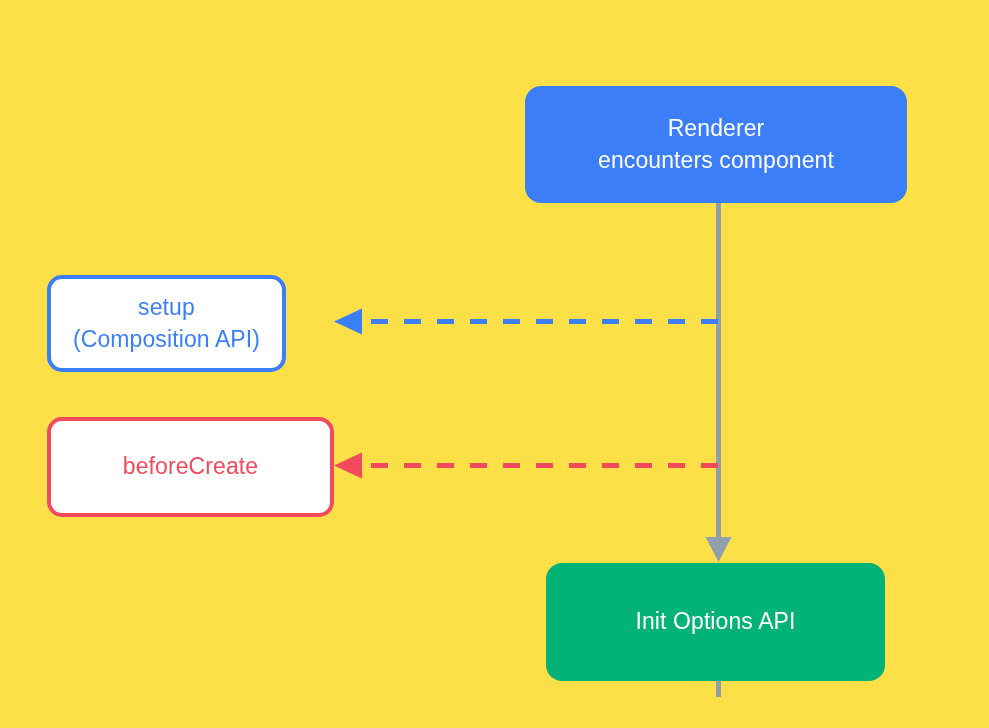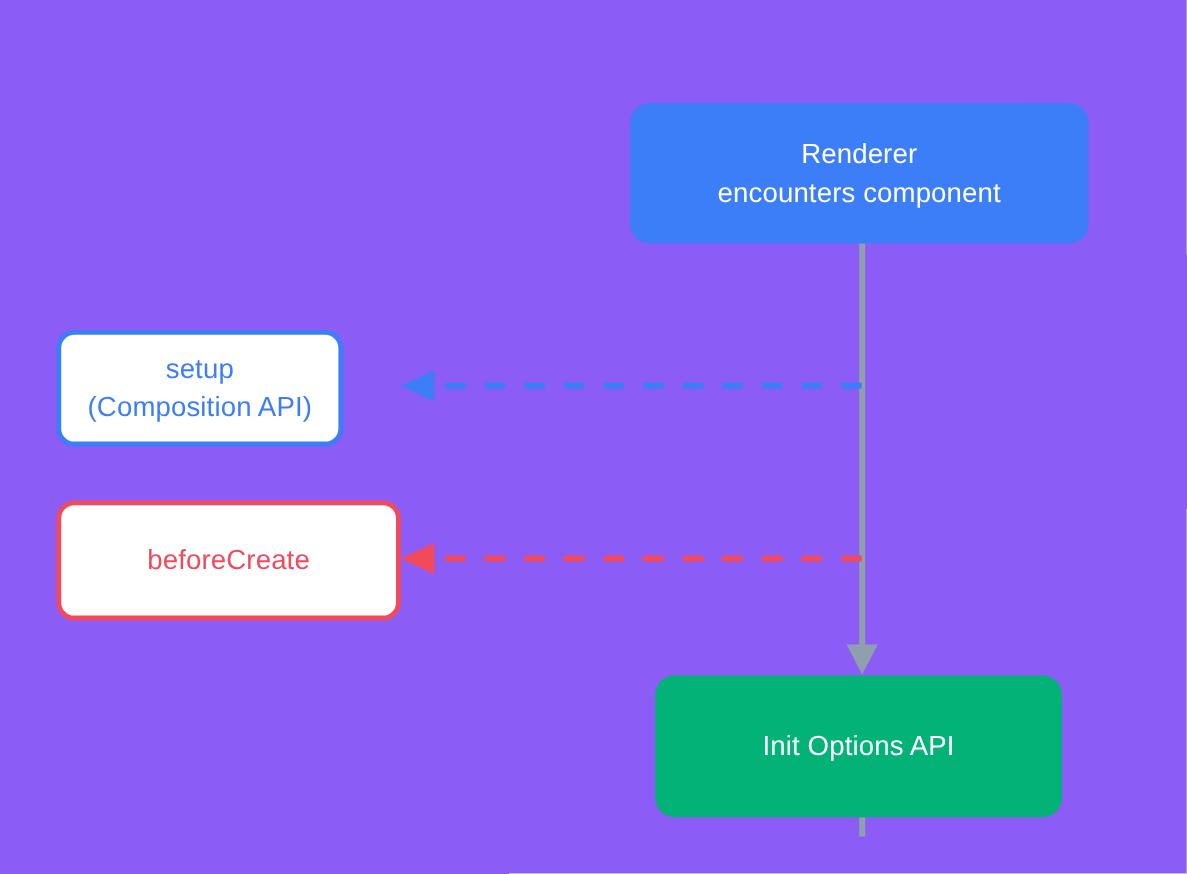--- a/index.html
+++ b/index.html
@@ -9,21 +9,21 @@
     background: #ffffff;
   }
   body {
     font-family: "Liberation Sans", "DejaVu Sans", sans-serif;
     -webkit-font-smoothing: antialiased;
   }
   #diagram-canvas {
     position: relative;
     width: 989px;
     height: 728px;
-    background: #8b5cf6;
+    background: #fde047;
     overflow: hidden;
     text-decoration: underline;
   }
   #diagram-svg {
     position: absolute;
     left: 0;
     top: 0;
     width: 989px;
     height: 728px;
     display: block;

